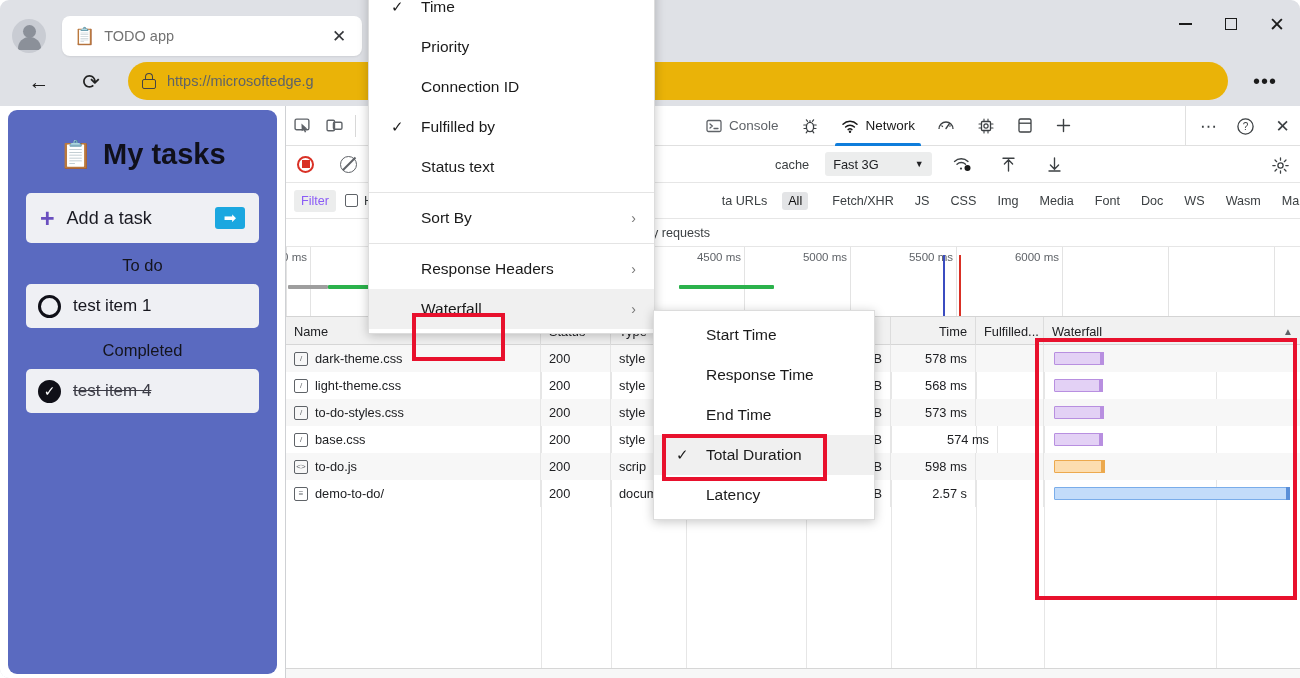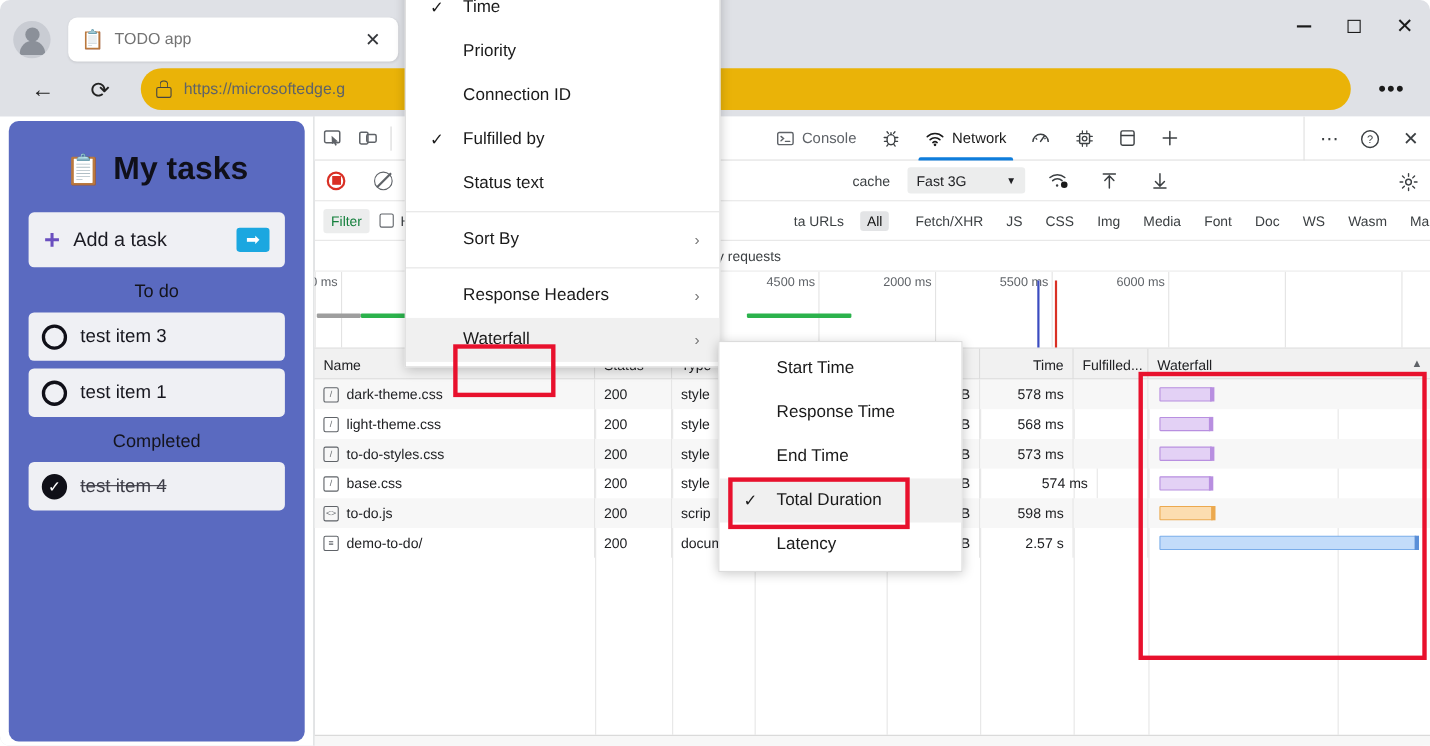--- a/index.html
+++ b/index.html
@@ -112,21 +112,21 @@
   .throttle-sel { background:#eceded; border-radius:3px; height:24px; display:flex; align-items:center;
     padding:0 8px; gap:36px; font-size:12.8px; color:#202124; }
   .caret { font-size:9px; color:#202124;}
   .tb-icon { width:30px;height:26px; display:flex;align-items:center;justify-content:center; color:#3c4043;}
   .gear-right { position:absolute; right:8px; top:6px; width:26px;height:26px;
     display:flex;align-items:center;justify-content:center;color:#3c4043;}
 
   .dt-filterbar { position:absolute; left:0; top:77px; width:1015px; height:36px;
     border-bottom:1px solid #e6e6e6; display:flex; align-items:center; gap:9px; padding-left:8px;}
   .filter-input { width:120px; height:22px; background:#eceded; border-radius:3px;
-    font-size:12.6px; color:#15803d; display:flex; align-items:center; padding:0 7px;}
+    font-size:12.6px; color:#8b5cf6; display:flex; align-items:center; padding:0 7px;}
   .chk { width:13px;height:13px;border:1.4px solid #5f6368; border-radius:2px; flex:0 0 auto;}
   .chkrow { display:flex; align-items:center; gap:6px; font-size:12.6px; color:#3c4043; white-space:nowrap;}
   .ftype { font-size:12.6px; color:#3c4043; padding:2px 6px; border-radius:3px; white-space:nowrap;}
   .ftype.sel { background:#e3e4e6; color:#111; }
   .fsep { width:1px;height:16px;background:#d5d5d5; }
 
   .dt-row3 { position:absolute; left:0; top:113px; width:1015px; height:28px;
     border-bottom:1px solid #e6e6e6; display:flex; align-items:center; gap:8px; padding-left:8px;
     font-size:12.6px; color:#3c4043;}
 
@@ -224,24 +224,20 @@
       </div>
       <div class="add-task">
         <span class="add-plus">+</span>
         <span class="add-label">Add a task</span>
         <span class="add-go">➡</span>
       </div>
 
       <div class="sec-label">To do</div>
       <div class="task-row">
         <span class="circ"></span>
-        <span class="task-txt">test item 3</span>
-      </div>
-      <div class="task-row">
-        <span class="circ"></span>
         <span class="task-txt">test item 1</span>
       </div>
 
       <div class="sec-label">Completed</div>
       <div class="task-row">
         <span class="circ done">✓</span>
         <span class="task-txt done">test item 4</span>
       </div>
     </div>
   </div>
@@ -403,21 +399,21 @@
       <div class="ov-tick" style="left:246px">
             <span>3500 ms</span>
           </div>
       <div class="ov-tick" style="left:352px">
             <span>4000 ms</span>
           </div>
       <div class="ov-tick" style="left:458px">
             <span>4500 ms</span>
           </div>
       <div class="ov-tick" style="left:564px">
-            <span>2000 ms</span>
+            <span>5000 ms</span>
           </div>
       <div class="ov-tick" style="left:670px">
             <span>5500 ms</span>
           </div>
       <div class="ov-tick" style="left:776px">
             <span>6000 ms</span>
           </div>
       <div class="ov-tick" style="left:882px"></div>
       <div class="ov-tick" style="left:988px"></div>
 

